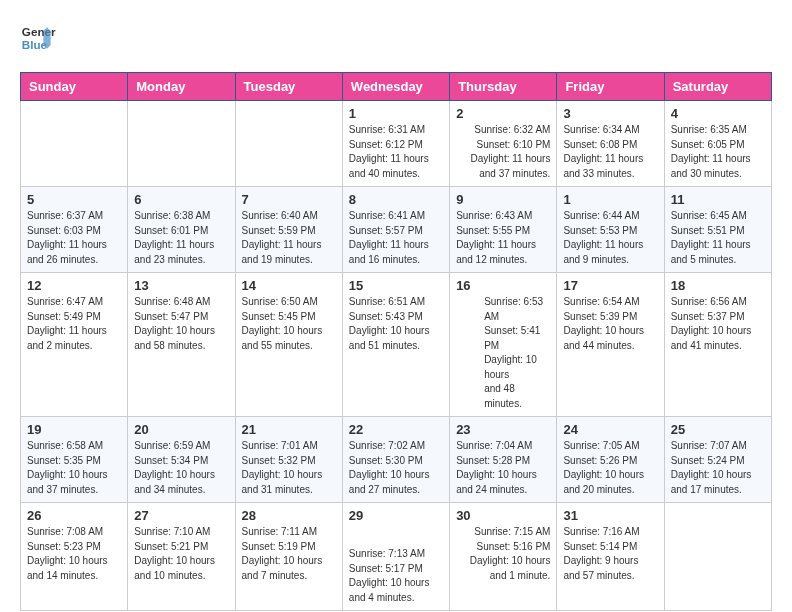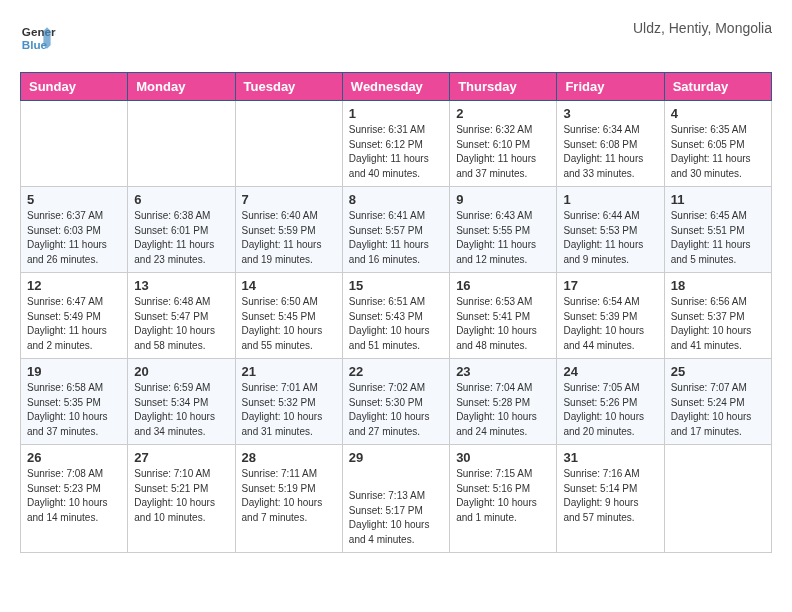--- a/index.html
+++ b/index.html
@@ -84,21 +84,20 @@
 
 <div class="header">
   <div class="logo">
     <svg class="logo-icon" viewBox="0 0 40 40">
       <text x="2" y="18" font-size="13" font-weight="bold" fill="#333">General</text>
       <text x="2" y="32" font-size="13" font-weight="bold" fill="#4a90c4">Blue</text>
       <polygon points="30,8 38,16 34,12 34,28 38,24 30,32 22,24 26,28 26,12 22,16" fill="#4a90c4" opacity="0.7"></polygon>
     </svg>
   </div>
   <div class="title-block">
-    <div class="subtitle">Uldz, Hentiy, Mongolia</div>
   </div>
 </div>
 
 <table class="calendar">
   <thead>
     <tr>
     <th>Sunday</th>
         <th>Monday</th>
         <th>Tuesday</th>
         <th>Wednesday</th>
@@ -114,21 +113,21 @@
         <td class="empty-cell"></td>
         <td>
           <div class="day-number">1</div>
           <div class="day-info" style="white-space: pre-line;">Sunrise: 6:31 AM
 Sunset: 6:12 PM
 Daylight: 11 hours
 and 40 minutes.</div>
         </td>
         <td>
           <div class="day-number">2</div>
-          <div class="day-info" style="white-space: pre-line;">Sunrise: 6:32 AM
+          <div class="day-info" style="white-space: pre-line; text-align: right;">Sunrise: 6:32 AM
 Sunset: 6:10 PM
 Daylight: 11 hours
 and 37 minutes.</div>
         </td>
         <td>
           <div class="day-number">3</div>
           <div class="day-info" style="white-space: pre-line;">Sunrise: 6:34 AM
 Sunset: 6:08 PM
 Daylight: 11 hours
 and 33 minutes.</div>
@@ -216,21 +215,21 @@
         </td>
         <td>
           <div class="day-number">15</div>
           <div class="day-info" style="white-space: pre-line;">Sunrise: 6:51 AM
 Sunset: 5:43 PM
 Daylight: 10 hours
 and 51 minutes.</div>
         </td>
         <td>
           <div class="day-number">16</div>
-          <div class="day-info" style="white-space: pre-line;">Sunrise: 6:53 AM
+          <div class="day-info" style="white-space: pre-line; margin-left: 28px;">Sunrise: 6:53 AM
 Sunset: 5:41 PM
 Daylight: 10 hours
 and 48 minutes.</div>
         </td>
         <td>
           <div class="day-number">17</div>
           <div class="day-info" style="white-space: pre-line;">Sunrise: 6:54 AM
 Sunset: 5:39 PM
 Daylight: 10 hours
 and 44 minutes.</div>
@@ -318,21 +317,21 @@
         </td>
         <td>
           <div class="day-number">29</div>
           <div class="day-info" style="white-space: pre-line; margin-top: 24px;">Sunrise: 7:13 AM
 Sunset: 5:17 PM
 Daylight: 10 hours
 and 4 minutes.</div>
         </td>
         <td>
           <div class="day-number">30</div>
-          <div class="day-info" style="white-space: pre-line;">Sunrise: 7:15 AM
+          <div class="day-info" style="white-space: pre-line; text-align: right;">Sunrise: 7:15 AM
 Sunset: 5:16 PM
 Daylight: 10 hours
 and 1 minute.</div>
         </td>
         <td>
           <div class="day-number">31</div>
           <div class="day-info" style="white-space: pre-line;">Sunrise: 7:16 AM
 Sunset: 5:14 PM
 Daylight: 9 hours
 and 57 minutes.</div>

